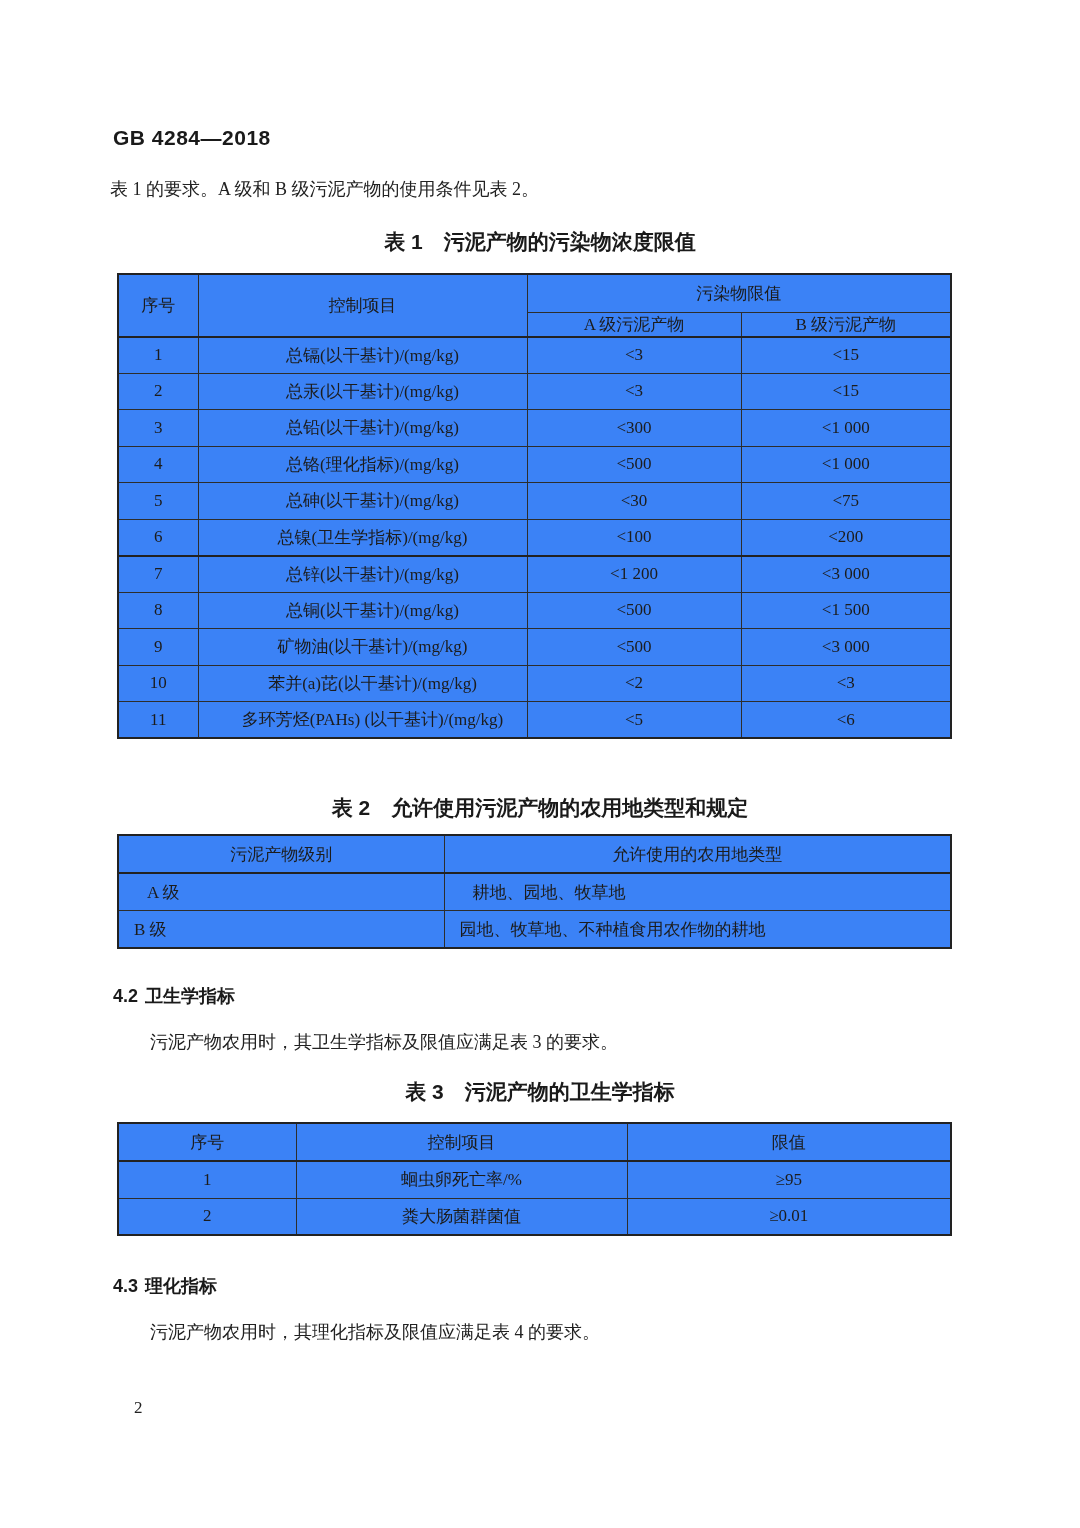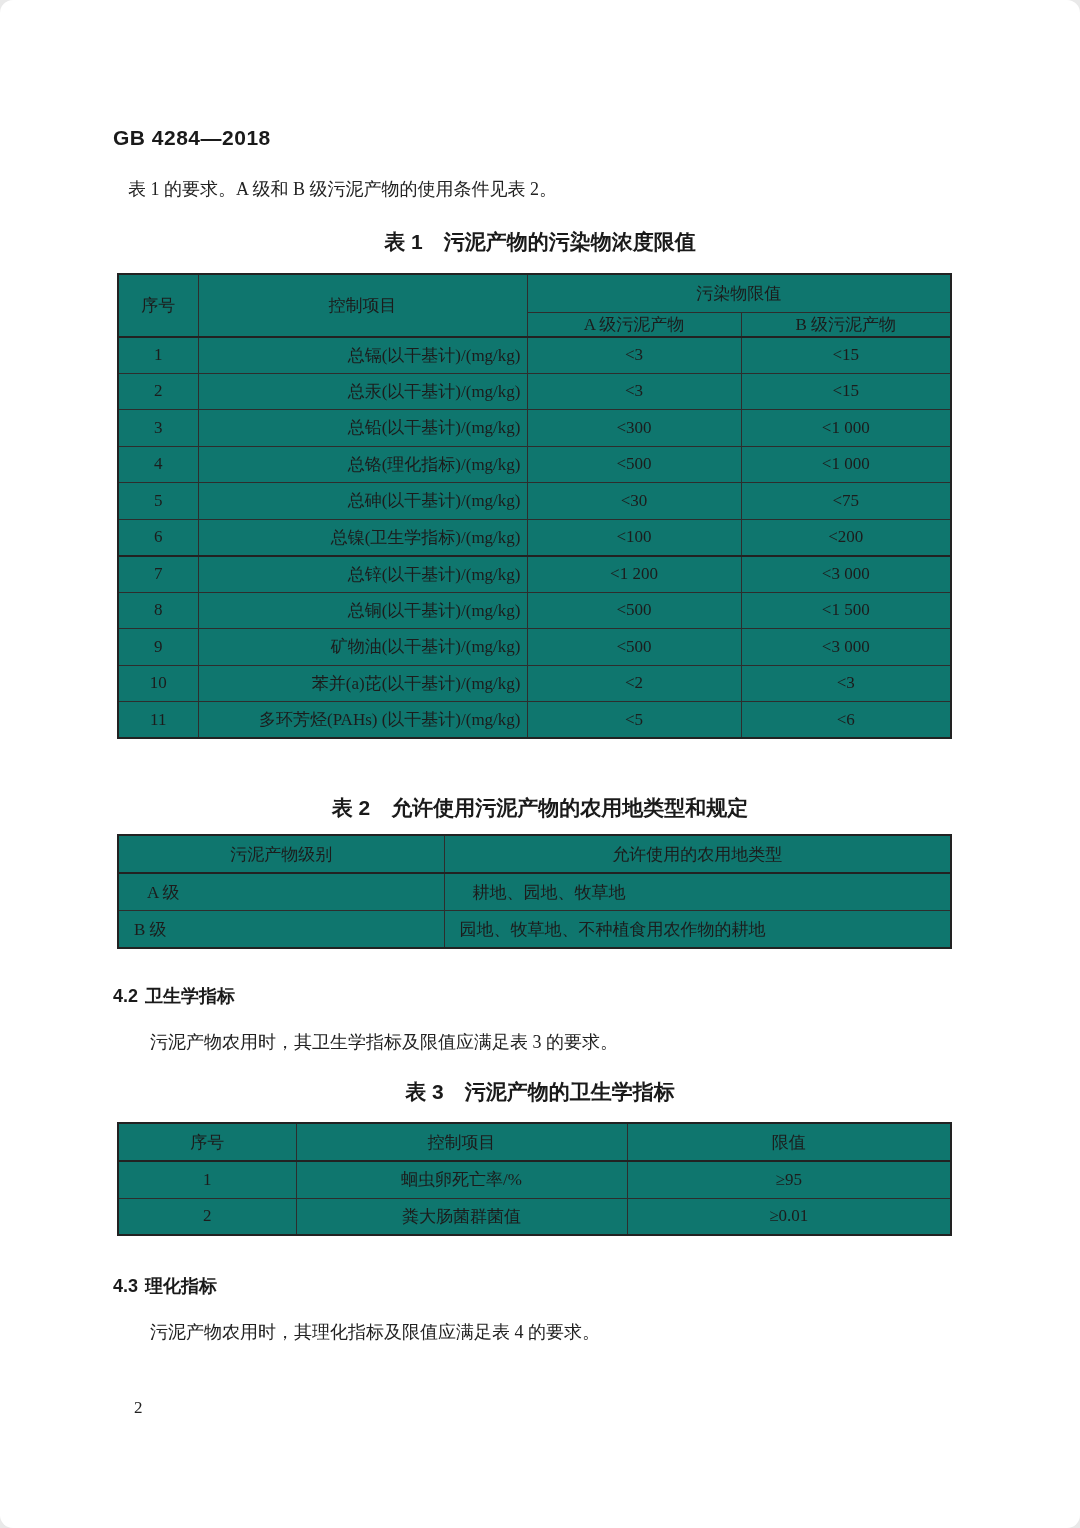--- a/index.html
+++ b/index.html
@@ -6,35 +6,34 @@
   html, body { background: #e9e9e9; }
   .page {
     position: relative;
     width: 1080px;
     height: 1528px;
     margin: 0 auto;
     background: #ffffff;
     font-family: "Liberation Serif", "DejaVu Serif", serif;
     color: #1c1c1c;
     overflow: hidden;
-    border-radius: 13px;
   }
   .std-no {
     position: absolute;
     left: 113px;
     top: 126px;
     font-family: "Liberation Sans", "DejaVu Sans", sans-serif;
     font-weight: 700;
     font-size: 21px;
     letter-spacing: 0.5px;
     color: #1a1a1a;
   }
   .intro {
     position: absolute;
-    left: 128px;
+    left: 110px;
     top: 177px;
     font-size: 18px;
     color: #222;
   }
   .tbl-caption {
     position: absolute;
     left: 0;
     width: 1080px;
     text-align: center;
     font-family: "Liberation Sans", "DejaVu Sans", sans-serif;
@@ -45,42 +44,42 @@
   .cap-t1 { top: 228px; }
   .cap-t2 { top: 794px; }
   .cap-t3 { top: 1078px; text-align: center; }
 
   table.doc-table {
     position: absolute;
     left: 117px;
     width: 833px;
     border-collapse: collapse;
     table-layout: fixed;
-    background: #0f766e;
+    background: #3b82f6;
   }
   table.doc-table td {
     border: 1px solid #2d2d2d;
     font-size: 17px;
     color: #1c1c1c;
     text-align: center;
     vertical-align: middle;
     padding: 0 6px;
     overflow: hidden;
     white-space: nowrap;
   }
   table.doc-table { border: 2px solid #222; }
 
   
   .t1 { top: 273px; }
   .t1 thead tr.h1 td { height: 38px; }
   .t1 thead tr.h2 td { height: 20px; }
   .t1 tbody td { height: 36.5px; }
   .t1 tbody tr:first-child td { border-top: 2px solid #222; }
   .t1 tbody tr.thick-top td { border-top: 2px solid #222; }
-  .t1 td.item { text-align: right; padding-left: 26px; }
+  .t1 td.item { text-align: center; padding-left: 26px; }
 
   
   .t2 { top: 834px; }
   .t2 thead td { height: 38px; }
   .t2 tbody td { height: 37.5px; }
   .t2 tbody tr:first-child td { border-top: 2px solid #222; padding-left: 28px; }
   .t2 td.left { text-align: left; padding-left: 15px; }
 
   
   .t3 { top: 1122px; }

